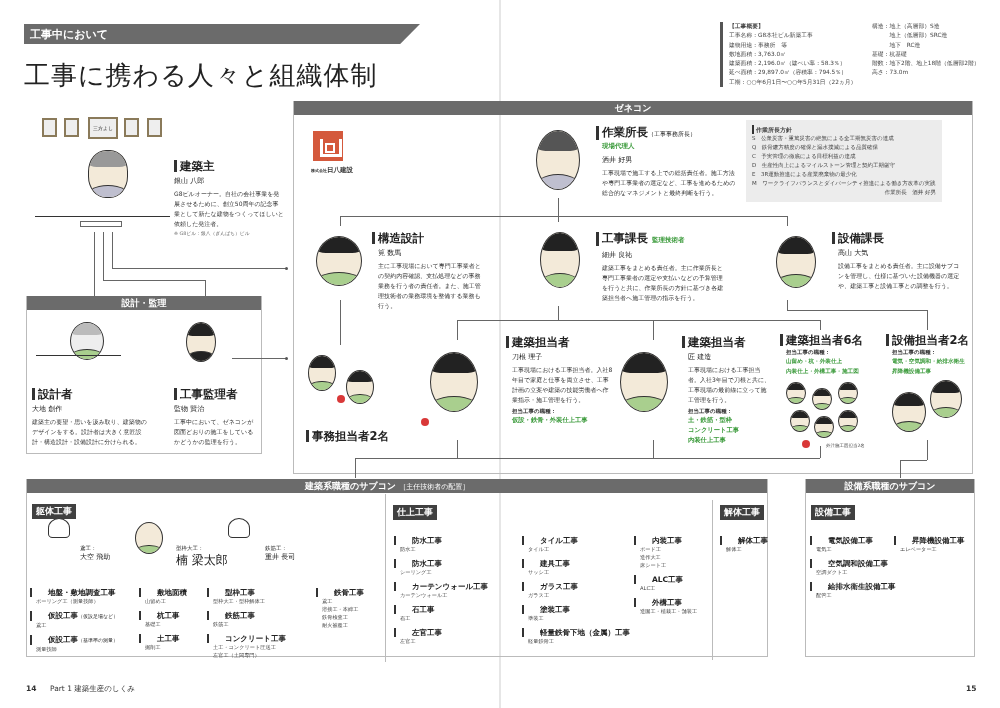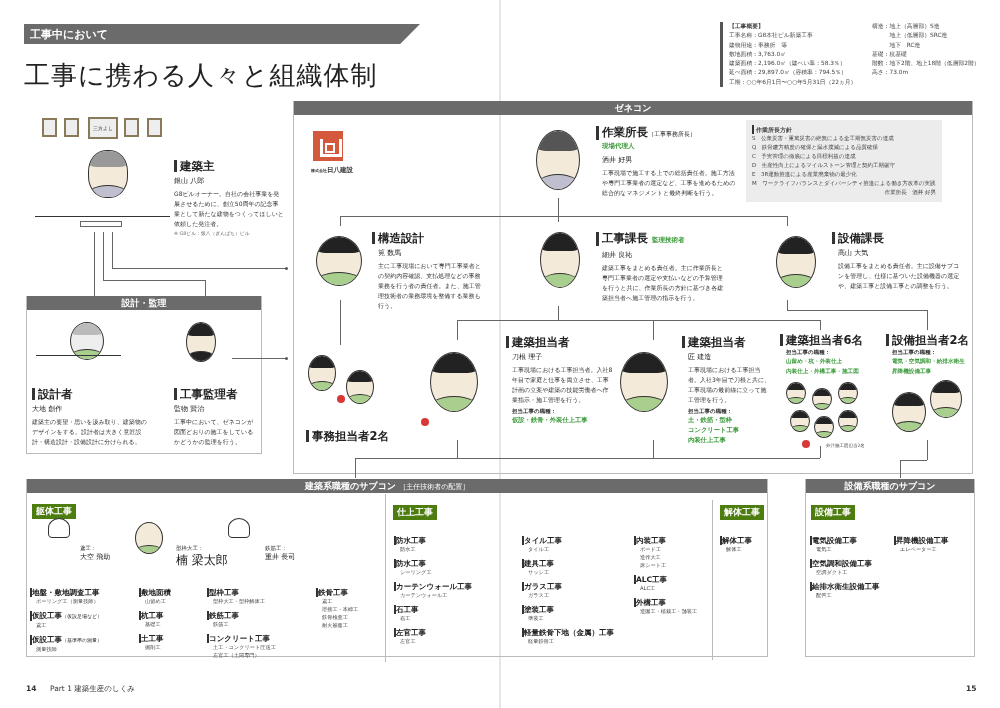--- a/index.html
+++ b/index.html
@@ -22,23 +22,23 @@
 .small-lbl{font-size:5.5px;font-weight:bold;color:#333;margin-top:3px}
 .avatar{position:absolute;border-radius:50%;background:#f3ead9;border:1.5px solid #333;overflow:hidden}
 .avatar::after{content:"";position:absolute;left:-10%;bottom:-30%;width:120%;height:55%;background:#a9cf8e;border-radius:50% 50% 0 0;border-top:1.5px solid #333}
 .avatar.suit::after{background:#bfbfcf}
 .avatar.dark::after{background:#222}
 .hair{position:absolute;left:0;top:0;width:100%;height:34%;background:#222;border-radius:50% 50% 20% 20%}
 .line-v{position:absolute;width:1px;background:#666}
 .line-h{position:absolute;height:1px;background:#666}
 .dot{position:absolute;width:3px;height:3px;border-radius:50%;background:#555}
 .panel{position:absolute;border:1px solid #bbb;border-top:none}
-.cat-tag{display:inline-block;background:#4d7c0f;color:#fff;font-size:9px;font-weight:bold;padding:1px 4px}
+.cat-tag{display:inline-block;background:#404040;color:#fff;font-size:9px;font-weight:bold;padding:1px 4px}
 .work{margin-bottom:6px}
-.work .wt{font-size:7.5px;font-weight:bold;border-left:2.5px solid #333;padding-left:0;line-height:9px;white-space:nowrap}
+.work .wt{font-size:7.5px;font-weight:bold;border-left:2.5px solid #333;padding-left:16px;line-height:9px;white-space:nowrap}
 .work .wt small{font-size:5px;font-weight:normal}
 .work .ws{font-size:5.2px;color:#444;padding-left:6px;line-height:8px}
 .policy{position:absolute;left:746px;top:120px;width:196px;height:82px;background:#ececec;padding:5px 6px;font-size:5.5px;line-height:9px;color:#444}
 .policy .pt{font-weight:bold;border-left:2px solid #333;padding-left:2px;font-size:6px}
 .foot{position:absolute;font-size:7.5px;color:#333}
 .logo{position:absolute;left:313px;top:131px;width:30px;height:30px;background:#d4593c;border:3px solid #d4593c}
 .logo::before{content:"";position:absolute;left:4px;top:5px;width:16px;height:15px;border:3px solid #fff;border-top:none}
 .logo::after{content:"";position:absolute;left:9px;top:9px;width:6px;height:6px;border:2px solid #fff}
 .logo-txt{position:absolute;left:311px;top:166px;font-size:6.5px;font-weight:bold;color:#333}
 .frames{position:absolute;top:118px;left:42px}

